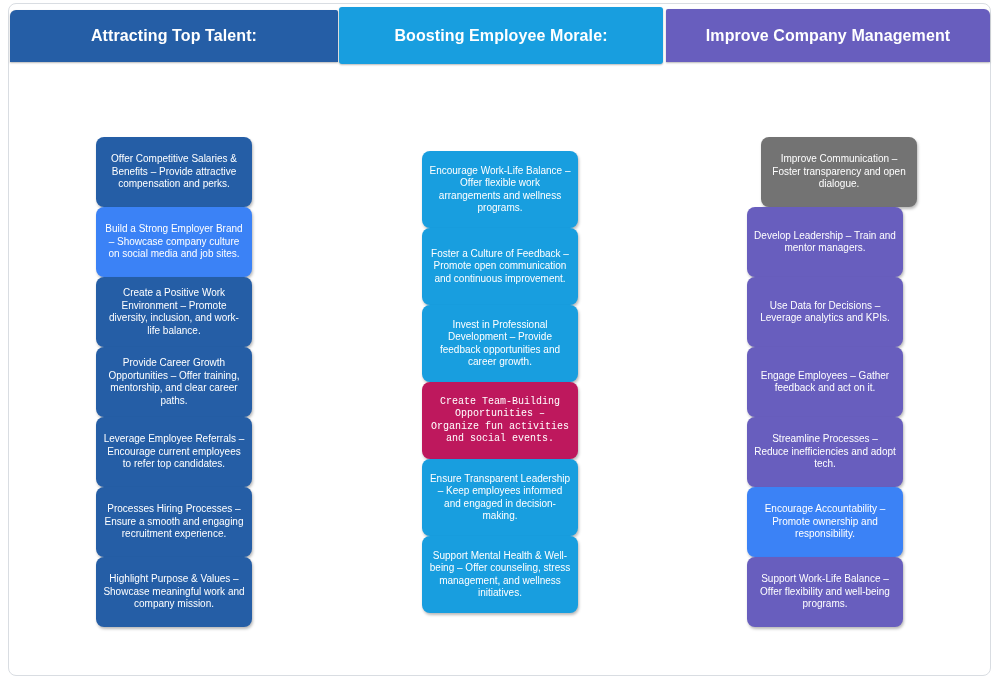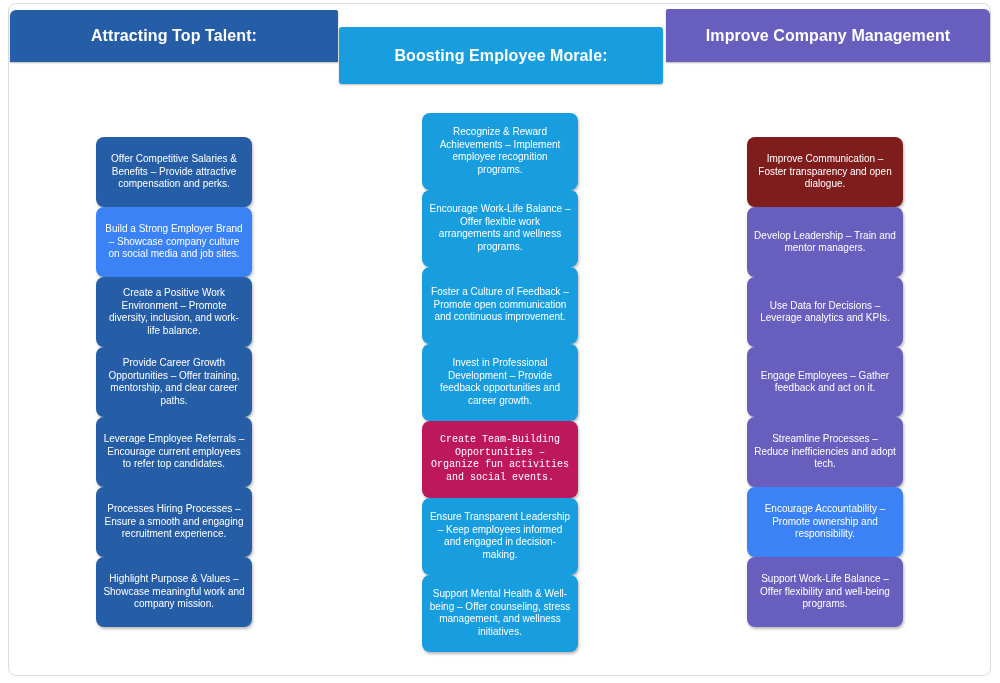--- a/index.html
+++ b/index.html
@@ -43,45 +43,44 @@
   }
   .column.c2 .card { height: 77px; }
 </style>
 </head>
 <body>
 
 <div class="canvas">
   <div class="frame"></div>
 
   <div class="col-header h1" style="background-color: rgb(37, 94, 166);">Attracting Top Talent:</div>
-  <div class="col-header h2" style="background-color: rgb(24, 158, 223); margin-top: 20px;">Boosting Employee Morale:</div>
+  <div class="col-header h2" style="background-color: rgb(24, 158, 223);">Boosting Employee Morale:</div>
   <div class="col-header h3" style="background-color: rgb(104, 94, 190);">Improve Company Management</div>
 
   <div class="column c1">
     <div class="card" style="background-color: rgb(37, 94, 166);">Offer Competitive Salaries &amp; Benefits – Provide attractive compensation and perks.</div>
     <div class="card" style="background-color: #3b82f6;">Build a Strong Employer Brand – Showcase company culture on social media and job sites.</div>
     <div class="card" style="background-color: rgb(37, 94, 166);">Create a Positive Work Environment – Promote diversity, inclusion, and work-life balance.</div>
     <div class="card" style="background-color: rgb(37, 94, 166);">Provide Career Growth Opportunities – Offer training, mentorship, and clear career paths.</div>
     <div class="card" style="background-color: rgb(37, 94, 166);">Leverage Employee Referrals – Encourage current employees to refer top candidates.</div>
     <div class="card" style="background-color: rgb(37, 94, 166);">Processes Hiring Processes – Ensure a smooth and engaging recruitment experience.</div>
     <div class="card" style="background-color: rgb(37, 94, 166);">Highlight Purpose &amp; Values – Showcase meaningful work and company mission.</div>
   </div>
 
   <div class="column c2">
-    <div class="card" style="background-color: rgb(24, 158, 223);">Recognize &amp; Reward Achievements – Implement employee recognition programs.</div>
     <div class="card" style="background-color: rgb(24, 158, 223);">Encourage Work-Life Balance – Offer flexible work arrangements and wellness programs.</div>
     <div class="card" style="background-color: rgb(24, 158, 223);">Foster a Culture of Feedback – Promote open communication and continuous improvement.</div>
     <div class="card" style="background-color: rgb(24, 158, 223);">Invest in Professional Development – Provide feedback opportunities and career growth.</div>
     <div class="card" style="background-color: #be185d; font-family: Liberation Mono, monospace;">Create Team-Building Opportunities – Organize fun activities and social events.</div>
     <div class="card" style="background-color: rgb(24, 158, 223);">Ensure Transparent Leadership – Keep employees informed and engaged in decision-making.</div>
     <div class="card" style="background-color: rgb(24, 158, 223);">Support Mental Health &amp; Well-being – Offer counseling, stress management, and wellness initiatives.</div>
   </div>
 
   <div class="column c3">
-    <div class="card" style="background-color: #7f1d1d;">Improve Communication – Foster transparency and open dialogue.</div>
+    <div class="card" style="background-color: #737373; margin-left: 14px;">Improve Communication – Foster transparency and open dialogue.</div>
     <div class="card" style="background-color: rgb(104, 94, 190);">Develop Leadership – Train and mentor managers.</div>
     <div class="card" style="background-color: rgb(104, 94, 190);">Use Data for Decisions – Leverage analytics and KPIs.</div>
     <div class="card" style="background-color: rgb(104, 94, 190);">Engage Employees – Gather feedback and act on it.</div>
     <div class="card" style="background-color: rgb(104, 94, 190);">Streamline Processes – Reduce inefficiencies and adopt tech.</div>
     <div class="card" style="background-color: #3b82f6;">Encourage Accountability – Promote ownership and responsibility.</div>
     <div class="card" style="background-color: rgb(104, 94, 190);">Support Work-Life Balance – Offer flexibility and well-being programs.</div>
   </div>
 </div>
 
 </body></html>

